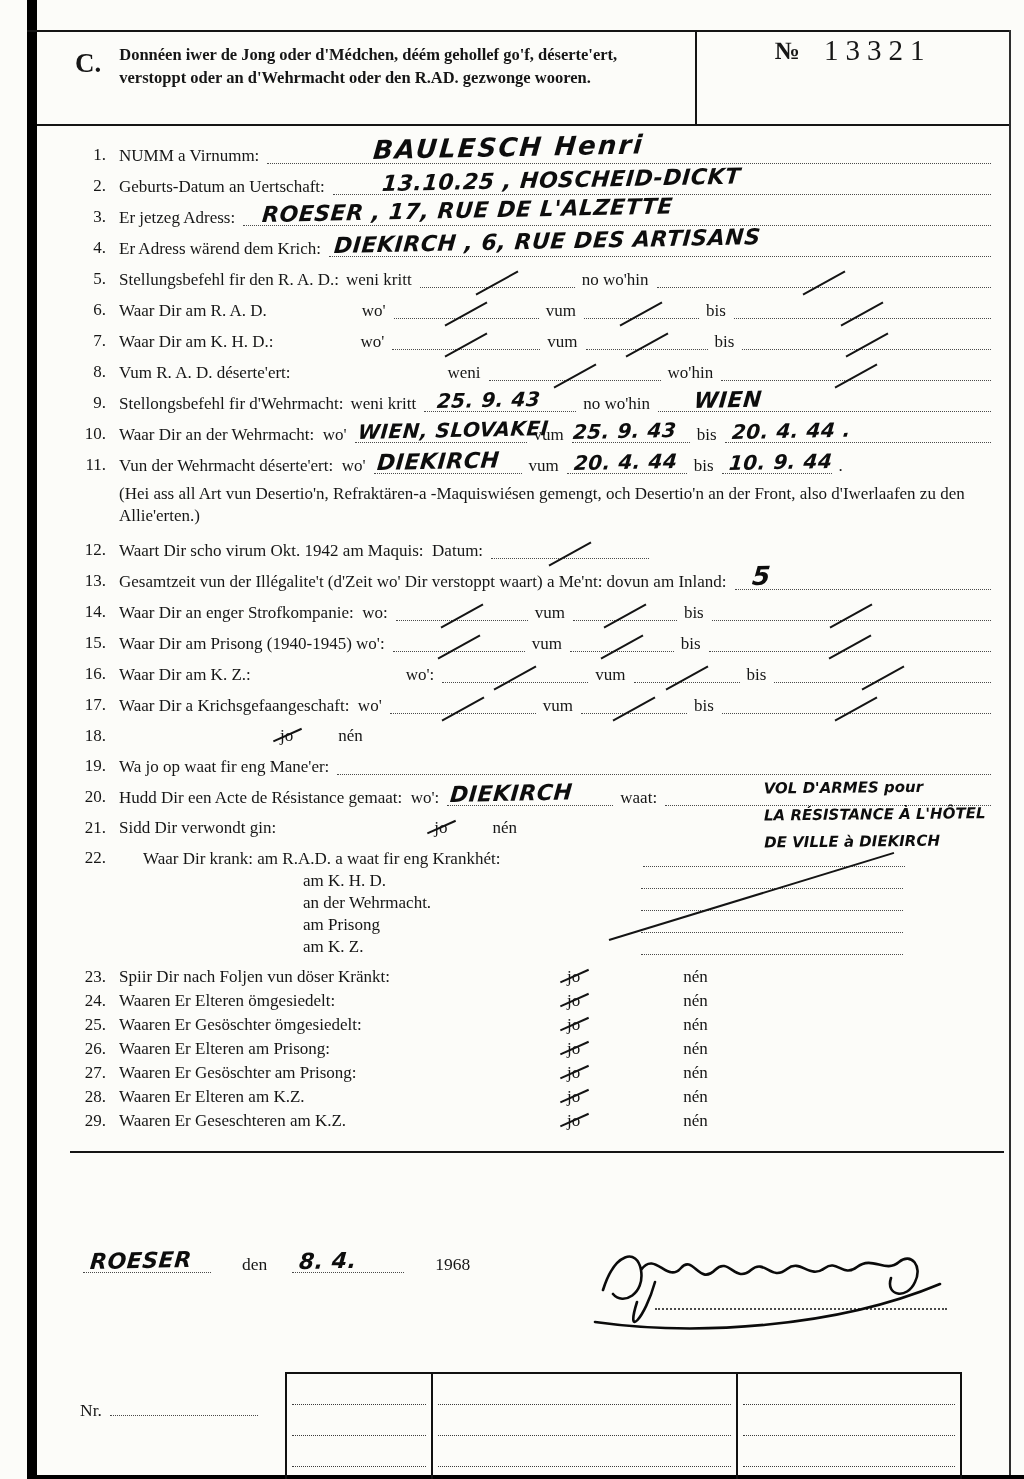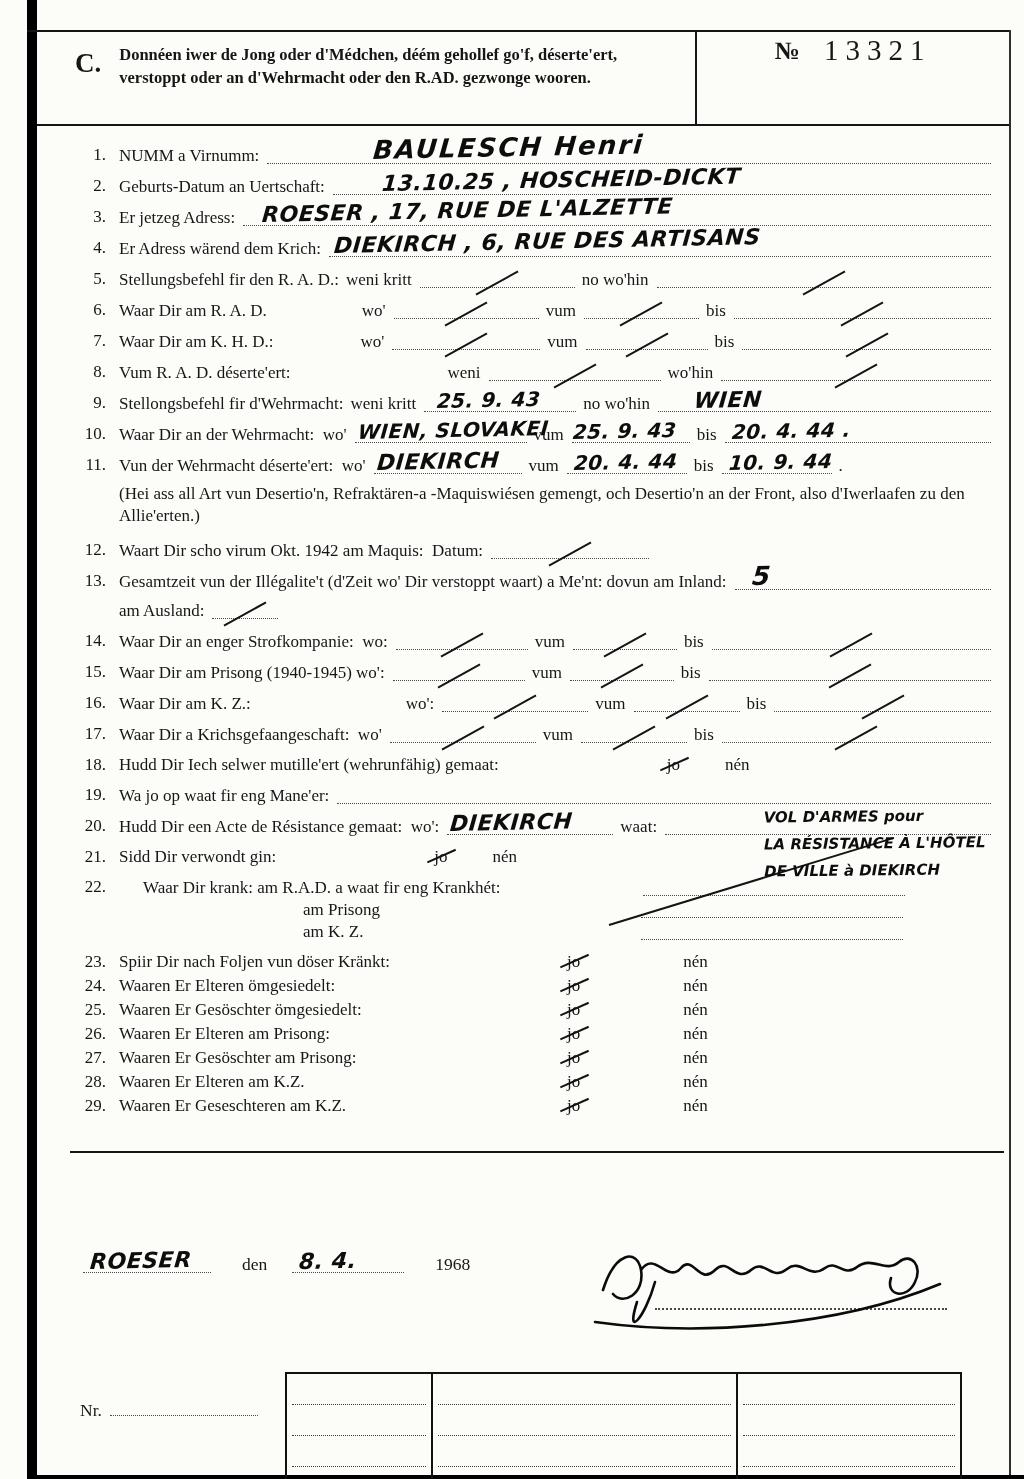--- a/index.html
+++ b/index.html
@@ -280,26 +280,20 @@
       </div>
       <div class="item">
         <span class="num">13.</span>
         <div class="lines">
           <div class="line">
             <span class="lbl">Gesamtzeit vun der Illégalite't (d'Zeit wo' Dir verstoppt waart) a Me'nt: dovun am Inland:</span>
             <span class="fill grow">
               <span class="hw xl" style="left: 16px;">5</span>
             </span>
           </div>
-          <div class="line">
-            <span class="lbl">am Ausland:</span>
-            <span class="fill" style="flex: 0 0 66px;">
-              <span class="fs"></span>
-            </span>
-          </div>
         </div>
       </div>
       <div class="item">
         <span class="num">14.</span>
         <div class="lines">
           <div class="line">
             <span class="lbl">Waar Dir an enger Strofkompanie:  wo:</span>
             <span class="fill" style="flex: 0 0 132px;">
               <span class="fs"></span>
             </span>
@@ -370,21 +364,20 @@
             <span class="fill grow">
               <span class="fs"></span>
             </span>
           </div>
         </div>
       </div>
       <div class="item">
         <span class="num">18.</span>
         <div class="lines">
           <div class="line">
-            <span class="lbl">Hudd Dir Iech selwer mutille'ert (wehrunfähig) gemaat:</span>
             <span class="spc" style="flex: 0 0 158px;"></span>
             <span class="jo">jo</span>
             <span class="spc" style="flex: 0 0 42px;"></span>
             <span class="nen">nén</span>
           </div>
         </div>
       </div>
       <div class="item">
         <span class="num">19.</span>
         <div class="lines">
@@ -422,20 +415,30 @@
             <span class="spc" style="flex: 0 0 42px;"></span>
             <span class="nen">nén</span>
           </div>
         </div>
       </div>
       <div class="item strike">
         <span class="num">22.</span>
         <div class="lines compact">
           <div class="line">
             <span class="lbl" style="flex: 0 0 492px;">Waar Dir krank: am R.A.D. a waat fir eng Krankhét:</span>
+            <span class="fill" style="flex: 0 0 262px;"></span>
+          </div>
+          <div class="line">
+            <span class="spc" style="flex: 0 0 160px;"></span>
+            <span class="lbl" style="flex: 0 0 330px;">am K. H. D.</span>
+            <span class="fill" style="flex: 0 0 262px;"></span>
+          </div>
+          <div class="line">
+            <span class="spc" style="flex: 0 0 160px;"></span>
+            <span class="lbl" style="flex: 0 0 330px;">an der Wehrmacht.</span>
             <span class="fill" style="flex: 0 0 262px;"></span>
           </div>
           <div class="line">
             <span class="spc" style="flex: 0 0 160px;"></span>
             <span class="lbl" style="flex: 0 0 330px;">am Prisong</span>
             <span class="fill" style="flex: 0 0 262px;"></span>
           </div>
           <div class="line">
             <span class="spc" style="flex: 0 0 160px;"></span>
             <span class="lbl" style="flex: 0 0 330px;">am K. Z.</span>

